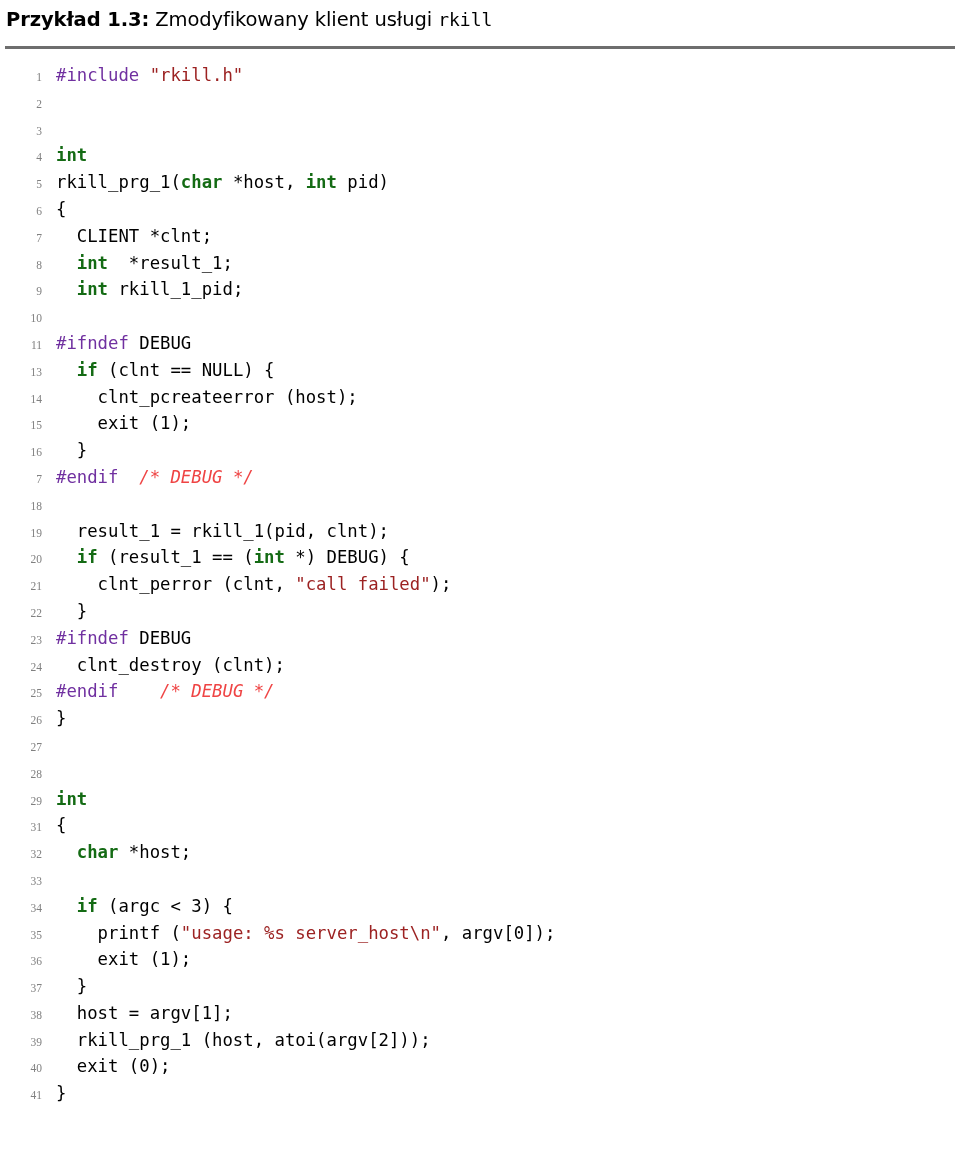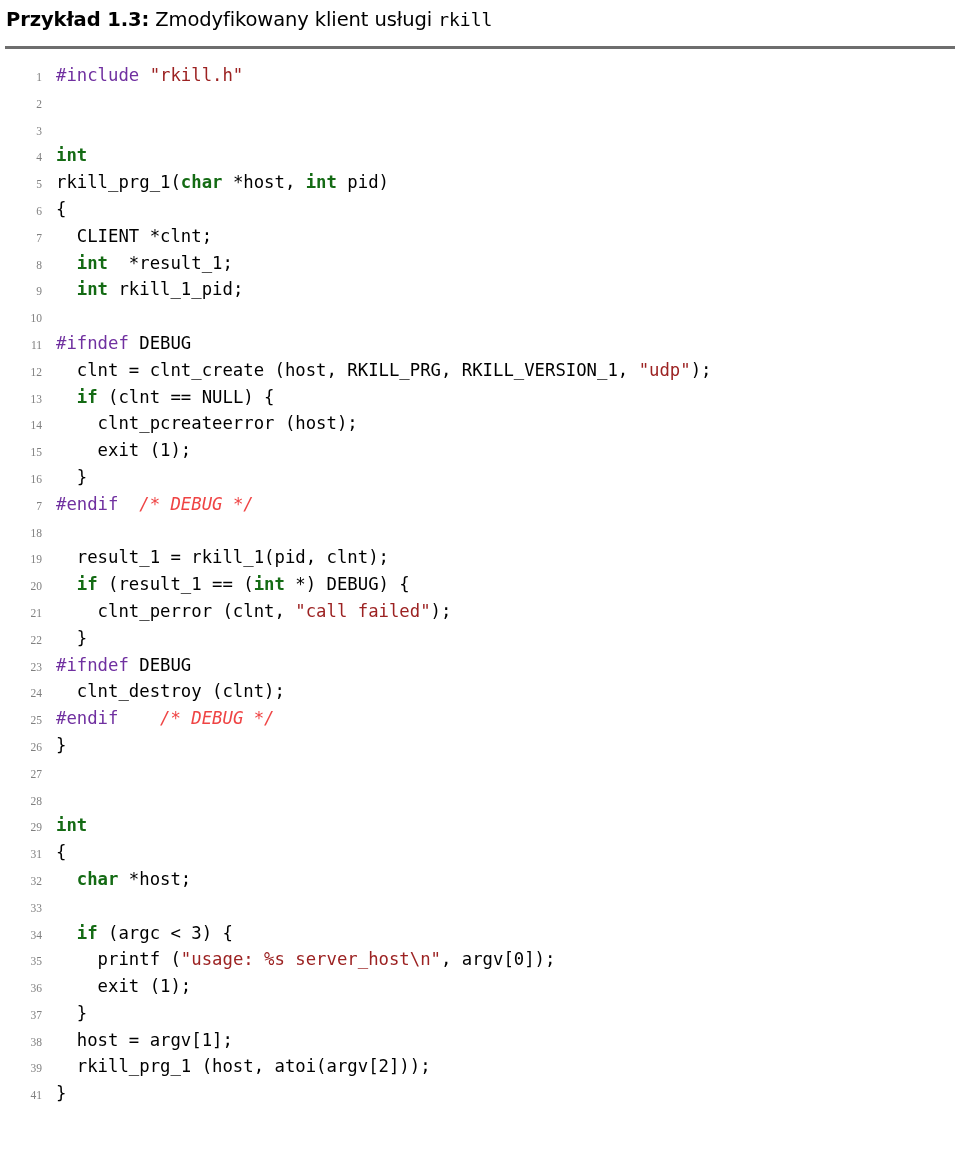--- a/index.html
+++ b/index.html
@@ -121,21 +121,20 @@
       <div class="code-line"><span class="lineno">2</span><span class="linetext"></span></div>
       <div class="code-line"><span class="lineno">3</span><span class="linetext"></span></div>
       <div class="code-line"><span class="lineno">4</span><span class="linetext"><span class="k">int</span></span></div>
       <div class="code-line"><span class="lineno">5</span><span class="linetext"><span class="n">rkill_prg_1(</span><span class="k">char</span><span class="n"> *host, </span><span class="k">int</span><span class="n"> pid)</span></span></div>
       <div class="code-line"><span class="lineno">6</span><span class="linetext"><span class="n">{</span></span></div>
       <div class="code-line"><span class="lineno">7</span><span class="linetext"><span class="n">  CLIENT *clnt;</span></span></div>
       <div class="code-line"><span class="lineno">8</span><span class="linetext"><span class="n">  </span><span class="k">int</span><span class="n">  *result_1;</span></span></div>
       <div class="code-line"><span class="lineno">9</span><span class="linetext"><span class="n">  </span><span class="k">int</span><span class="n"> rkill_1_pid;</span></span></div>
       <div class="code-line"><span class="lineno">10</span><span class="linetext"></span></div>
       <div class="code-line"><span class="lineno">11</span><span class="linetext"><span class="pp">#ifndef</span><span class="n"> DEBUG</span></span></div>
-      <div class="code-line"><span class="lineno">12</span><span class="linetext"><span class="n">  clnt = clnt_create (host, RKILL_PRG, RKILL_VERSION_1, </span><span class="s">"udp"</span><span class="n">);</span></span></div>
       <div class="code-line"><span class="lineno">13</span><span class="linetext"><span class="n">  </span><span class="k">if</span><span class="n"> (clnt == NULL) {</span></span></div>
       <div class="code-line"><span class="lineno">14</span><span class="linetext"><span class="n">    clnt_pcreateerror (host);</span></span></div>
       <div class="code-line"><span class="lineno">15</span><span class="linetext"><span class="n">    exit (1);</span></span></div>
       <div class="code-line"><span class="lineno">16</span><span class="linetext"><span class="n">  }</span></span></div>
       <div class="code-line"><span class="lineno">7</span><span class="linetext"><span class="pp">#endif</span><span class="n">  </span><span class="c">/* DEBUG */</span></span></div>
       <div class="code-line"><span class="lineno">18</span><span class="linetext"></span></div>
       <div class="code-line"><span class="lineno">19</span><span class="linetext"><span class="n">  result_1 = rkill_1(pid, clnt);</span></span></div>
       <div class="code-line"><span class="lineno">20</span><span class="linetext"><span class="n">  </span><span class="k">if</span><span class="n"> (result_1 == (</span><span class="k">int</span><span class="n"> *) DEBUG) {</span></span></div>
       <div class="code-line"><span class="lineno">21</span><span class="linetext"><span class="n">    clnt_perror (clnt, </span><span class="s">"call failed"</span><span class="n">);</span></span></div>
       <div class="code-line"><span class="lineno">22</span><span class="linetext"><span class="n">  }</span></span></div>
@@ -148,16 +147,17 @@
       <div class="code-line"><span class="lineno">29</span><span class="linetext"><span class="k">int</span></span></div>
       <div class="code-line"><span class="lineno">31</span><span class="linetext"><span class="n">{</span></span></div>
       <div class="code-line"><span class="lineno">32</span><span class="linetext"><span class="n">  </span><span class="k">char</span><span class="n"> *host;</span></span></div>
       <div class="code-line"><span class="lineno">33</span><span class="linetext"></span></div>
       <div class="code-line"><span class="lineno">34</span><span class="linetext"><span class="n">  </span><span class="k">if</span><span class="n"> (argc &lt; 3) {</span></span></div>
       <div class="code-line"><span class="lineno">35</span><span class="linetext"><span class="n">    printf (</span><span class="s">"usage: %s server_host\n"</span><span class="n">, argv[0]);</span></span></div>
       <div class="code-line"><span class="lineno">36</span><span class="linetext"><span class="n">    exit (1);</span></span></div>
       <div class="code-line"><span class="lineno">37</span><span class="linetext"><span class="n">  }</span></span></div>
       <div class="code-line"><span class="lineno">38</span><span class="linetext"><span class="n">  host = argv[1];</span></span></div>
       <div class="code-line"><span class="lineno">39</span><span class="linetext"><span class="n">  rkill_prg_1 (host, atoi(argv[2]));</span></span></div>
+      <div class="code-line"><span class="lineno">40</span><span class="linetext"><span class="n">  exit (0);</span></span></div>
       <div class="code-line"><span class="lineno">41</span><span class="linetext"><span class="n">}</span></span></div>
     </div>
 
 </div>
 
 </body></html>

